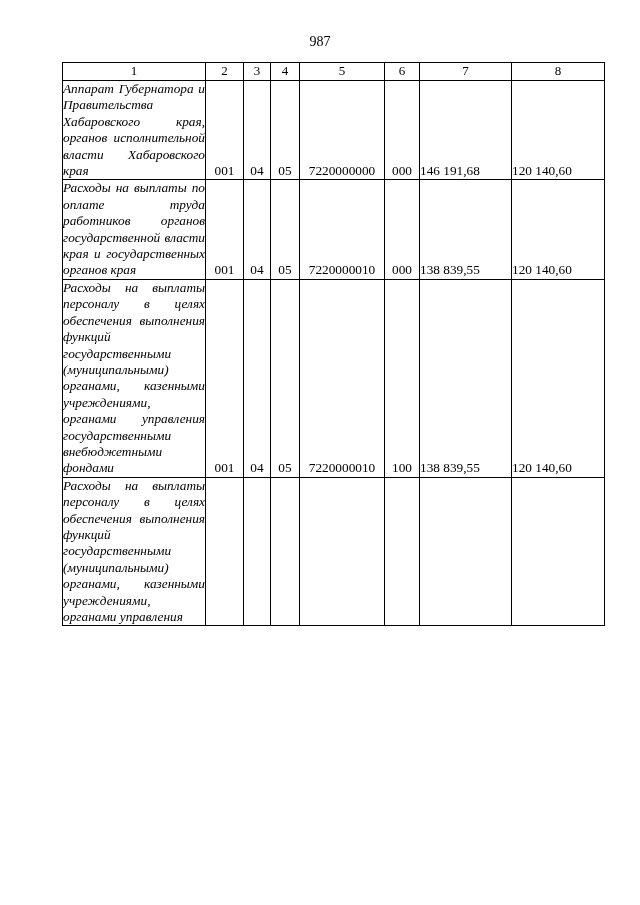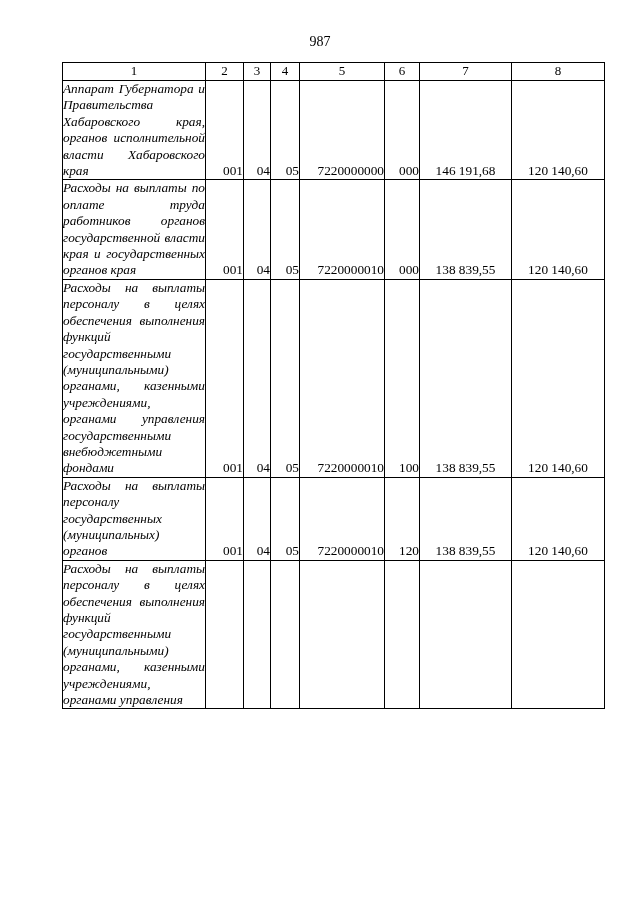--- a/index.html
+++ b/index.html
@@ -45,26 +45,26 @@
     height: 17px;
     font-size: 13px;
   }
   td.c-name {
     text-align: justify;
     vertical-align: top;
     padding: 1px 2px 2px 3px;
     font-style: italic;
   }
   td.c-mid {
-    text-align: right;
+    text-align: center;
     vertical-align: bottom;
     padding: 0 1px 2px 1px;
   }
   td.c-num {
-    text-align: center;
+    text-align: left;
     vertical-align: bottom;
     padding: 0 8px 2px 1px;
   }
 </style>
 </head>
 <body>
 
 <div class="page">
   <div class="page-number">987</div>
 
@@ -117,30 +117,20 @@
         <td class="c-name">Расходы на выплаты персоналу в целях обеспечения выполнения функций государственными (муниципальными) органами, казенными учреждениями, органами управления государственными внебюджетными фондами</td>
         <td class="c-mid">001</td>
         <td class="c-mid">04</td>
         <td class="c-mid">05</td>
         <td class="c-mid">7220000010</td>
         <td class="c-mid">100</td>
         <td class="c-num">138 839,55</td>
         <td class="c-num">120 140,60</td>
       </tr>
 
-      <tr>
-        <td class="c-name">Расходы на выплаты персоналу государственных (муниципальных) органов</td>
-        <td class="c-mid">001</td>
-        <td class="c-mid">04</td>
-        <td class="c-mid">05</td>
-        <td class="c-mid">7220000010</td>
-        <td class="c-mid">120</td>
-        <td class="c-num">138 839,55</td>
-        <td class="c-num">120 140,60</td>
-      </tr>
 
 
       <tr>
         <td class="c-name">Расходы на выплаты персоналу в целях обеспечения выполнения функций государственными (муниципальными) органами, казенными учреждениями, органами управления</td>
         <td class="c-mid"></td>
         <td class="c-mid"></td>
         <td class="c-mid"></td>
         <td class="c-mid"></td>
         <td class="c-mid"></td>
         <td class="c-num"></td>

